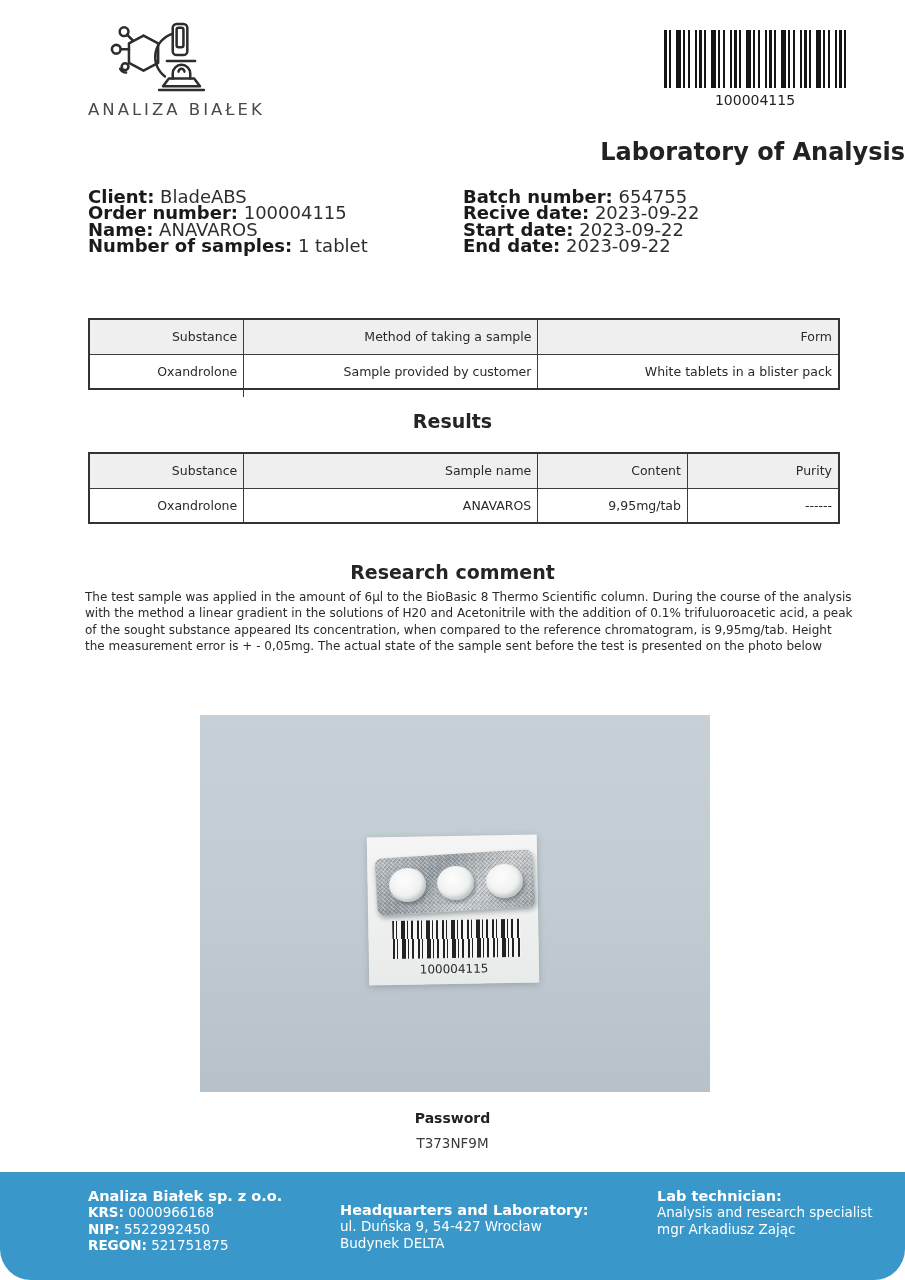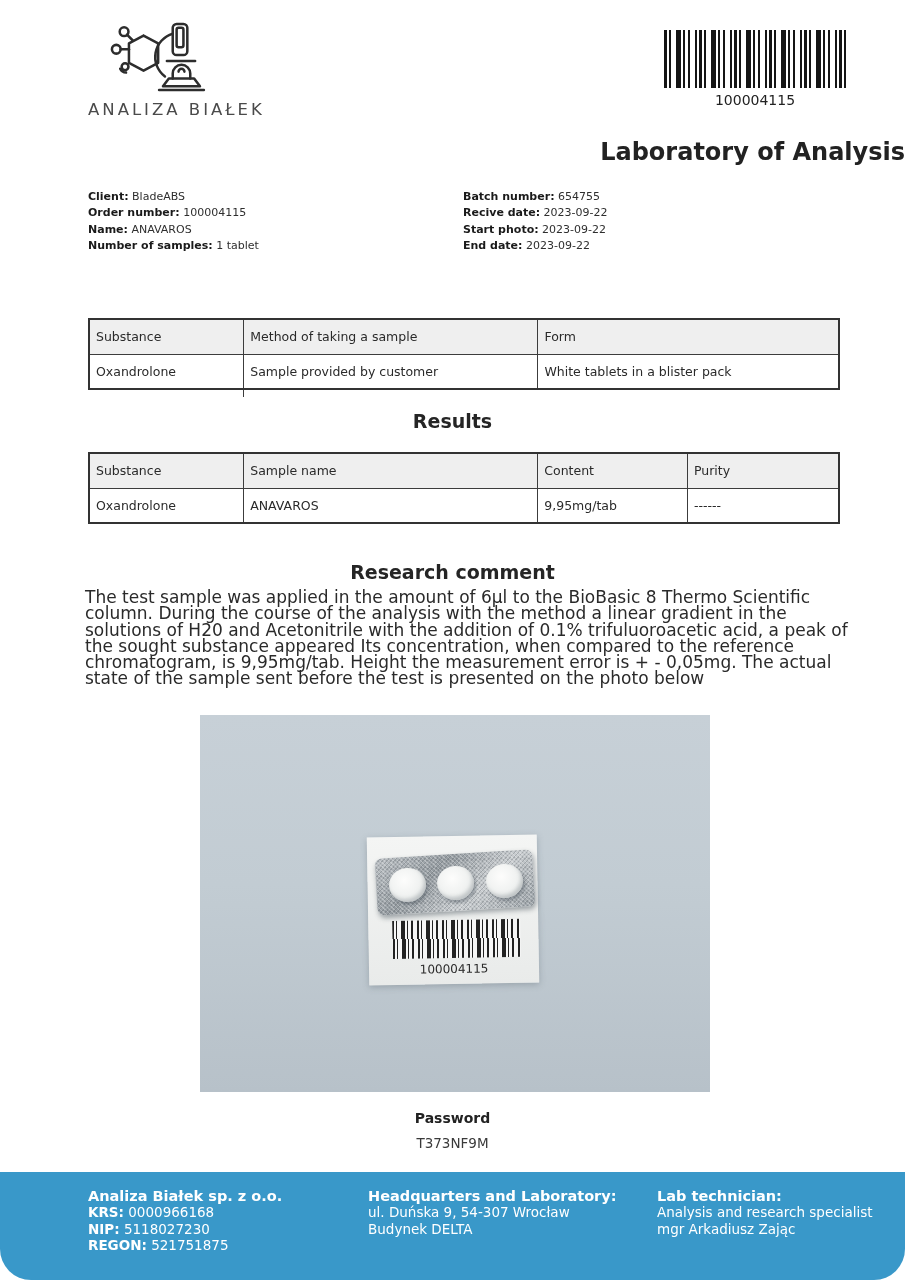--- a/index.html
+++ b/index.html
@@ -20,35 +20,35 @@
       #151515 19px,#151515 21px,#fff 21px,#fff 24px,
       #151515 24px,#151515 26px,#fff 26px,#fff 31px,
       #151515 31px,#151515 33px,#fff 33px,#fff 35px); }
   .barcode-number { margin-top:4px; font-size:14px; color:#222; }
 
   
   .doc-title { position:absolute; top:138px; left:0; right:0; text-align:right; font-size:24px; font-weight:bold; color:#222; }
   .section-title { position:absolute; left:0; right:0; text-align:center; font-size:19px; font-weight:bold; color:#252525; }
 
   
-  .info-col { position:absolute; top:189px; font-size:11px; line-height:16.4px; }
+  .info-col { position:absolute; top:189px; font-size:18px; line-height:16.4px; }
   .info-col.left { left:88px; }
   .info-col.right { left:463px; }
   .info-col b { color:#1a1a1a; }
   .info-col span { color:#2e2e2e; }
 
   
   .data-table { position:absolute; left:88px; width:752px; border-collapse:collapse; font-size:12.5px; color:#2a2a2a; }
-  .data-table th, .data-table td { border:1px solid #3c3c3c; height:35px; text-align:left; vertical-align:middle; font-weight:normal; padding:0 6px; }
+  .data-table th, .data-table td { border:1px solid #3c3c3c; height:35px; text-align:right; vertical-align:middle; font-weight:normal; padding:0 6px; }
   .data-table { border:2px solid #333; }
   .data-table thead th { background:#efefef; }
   .tick { position:absolute; left:243px; top:390px; width:1px; height:7px; background:#3c3c3c; }
 
   
-  .rc-text { position:absolute; top:589px; left:85px; width:768px; font-size:17px; line-height:16.3px; color:#2a2a2a; }
+  .rc-text { position:absolute; top:589px; left:85px; width:768px; font-size:12px; line-height:16.3px; color:#2a2a2a; }
 
   
   .photo { position:absolute; left:200px; top:715px; width:510px; height:377px; overflow:hidden;
     background:linear-gradient(180deg,#c7d0d7 0%,#c2ccd3 45%,#b7c1c9 100%); }
   .paper { position:absolute; left:168px; top:121px; width:170px; height:148px;
     background:linear-gradient(180deg,#f4f5f4,#e9ebea); transform:rotate(-1deg);
     box-shadow:0 2px 6px rgba(90,100,110,.35); }
   .photo-barcode { position:absolute; left:24px; top:84px; width:128px; height:38px;
     background:repeating-linear-gradient(90deg,
       #222 0px,#222 2px,#f6f6f6 2px,#f6f6f6 4px,
@@ -74,21 +74,21 @@
   
   .password-block { position:absolute; top:1110px; left:0; right:0; text-align:center; }
   .password-label { font-size:14px; font-weight:bold; color:#222; }
   .password-value { margin-top:9px; font-size:13.5px; color:#3a3a3a; }
 
   
   .footer { position:absolute; left:0; top:1172px; width:905px; height:108px; background:#3998c9; color:#ffffff; }
   .footer-col { position:absolute; top:16px; font-size:13.5px; line-height:16.4px; }
   .footer-col .col-title { font-size:14.5px; font-weight:bold; }
   .footer-col.c1 { left:88px; }
-  .footer-col.c2 { left:368px; }
+  .footer-col.c2 { left:340px;margin-top:14px; }
   .footer-col.c3 { left:657px; }
   .footer b { font-weight:bold; }
 </style>
 </head>
 <body>
 
 <div class="page">
 
   <div class="logo-block">
     <svg class="logo-icon" width="118" height="72" viewBox="0 0 120 74" fill="none" stroke="#2d2d2d" stroke-width="2.6" stroke-linecap="round" stroke-linejoin="round">
@@ -126,21 +126,21 @@
 
   <div class="info-col left">
     <div><b>Client:</b> <span>BladeABS</span></div>
     <div><b>Order number:</b> <span>100004115</span></div>
     <div><b>Name:</b> <span>ANAVAROS</span></div>
     <div><b>Number of samples:</b> <span>1 tablet</span></div>
   </div>
   <div class="info-col right">
     <div><b>Batch number:</b> <span>654755</span></div>
     <div><b>Recive date:</b> <span>2023-09-22</span></div>
-    <div><b>Start photo:</b> <span>2023-09-22</span></div>
+    <div><b>Start date:</b> <span>2023-09-22</span></div>
     <div><b>End date:</b> <span>2023-09-22</span></div>
   </div>
 
   <div class="section-title" style="top:276px;margin-top:43px;">Sample identification</div>
   <table class="data-table" style="top:318px;">
     <thead>
       <tr>
         <th style="width:155px;">Substance</th>
         <th style="width:295px;">Method of taking a sample</th>
         <th style="width:302px;">Form</th>
@@ -193,26 +193,26 @@
 
   <div class="password-block">
     <div class="password-label">Password</div>
     <div class="password-value">T373NF9M</div>
   </div>
 
   <div class="footer">
     <div class="footer-col c1">
       <div class="col-title">Analiza Białek sp. z o.o.</div>
       <div><b>KRS:</b> <span>0000966168</span></div>
-      <div><b>NIP:</b> <span>5118027230</span></div>
+      <div><b>NIP:</b> <span>5522992450</span></div>
       <div><b>REGON:</b> <span>521751875</span></div>
     </div>
     <div class="footer-col c2">
       <div class="col-title">Headquarters and Laboratory:</div>
-      <div>ul. Duńska 9, 54-307 Wrocław</div>
+      <div>ul. Duńska 9, 54-427 Wrocław</div>
       <div>Budynek DELTA</div>
     </div>
     <div class="footer-col c3">
       <div class="col-title">Lab technician:</div>
       <div>Analysis and research specialist</div>
       <div>mgr Arkadiusz Zając</div>
     </div>
   </div>
 
 </div>

